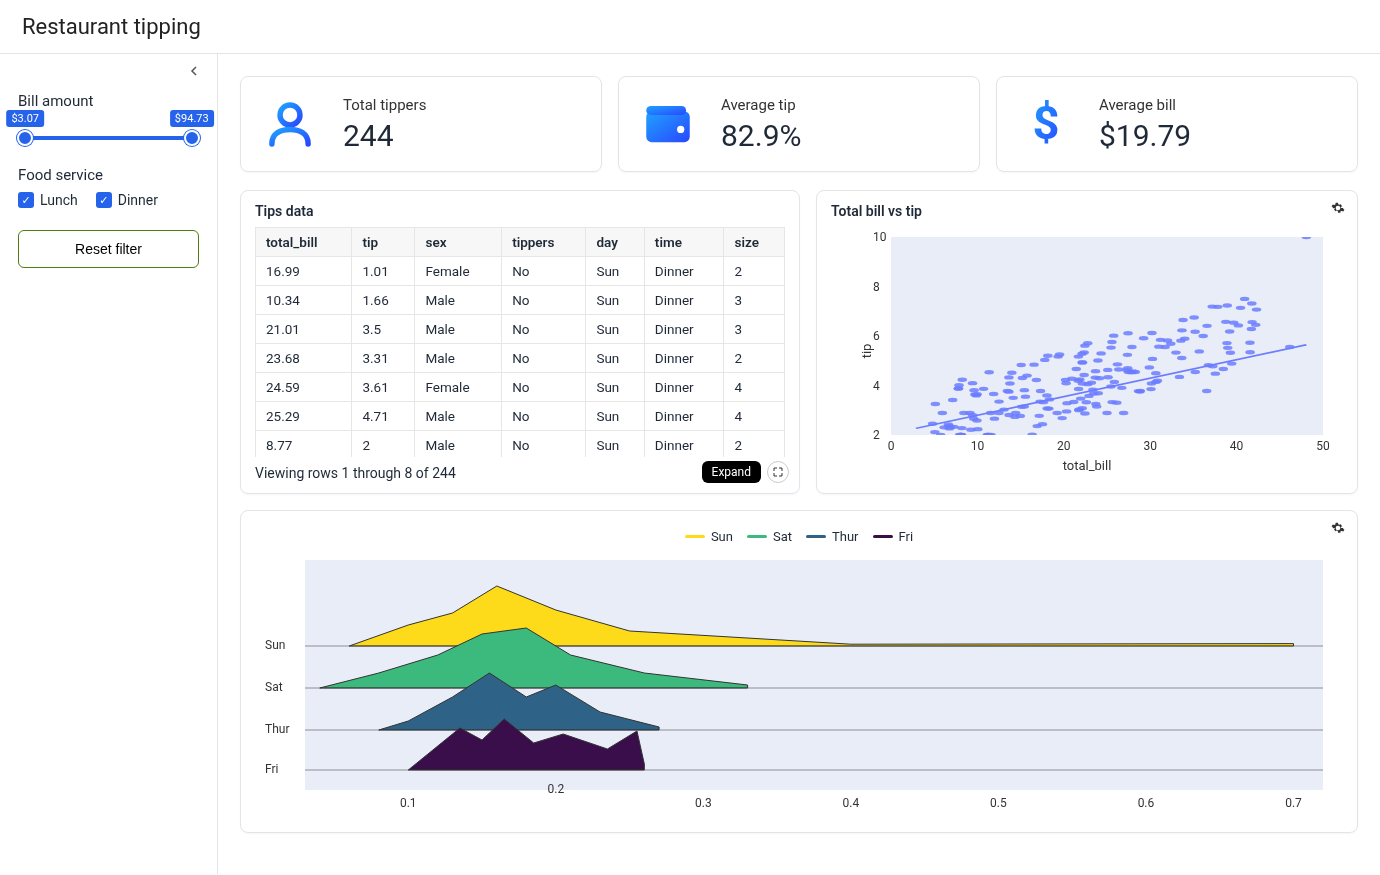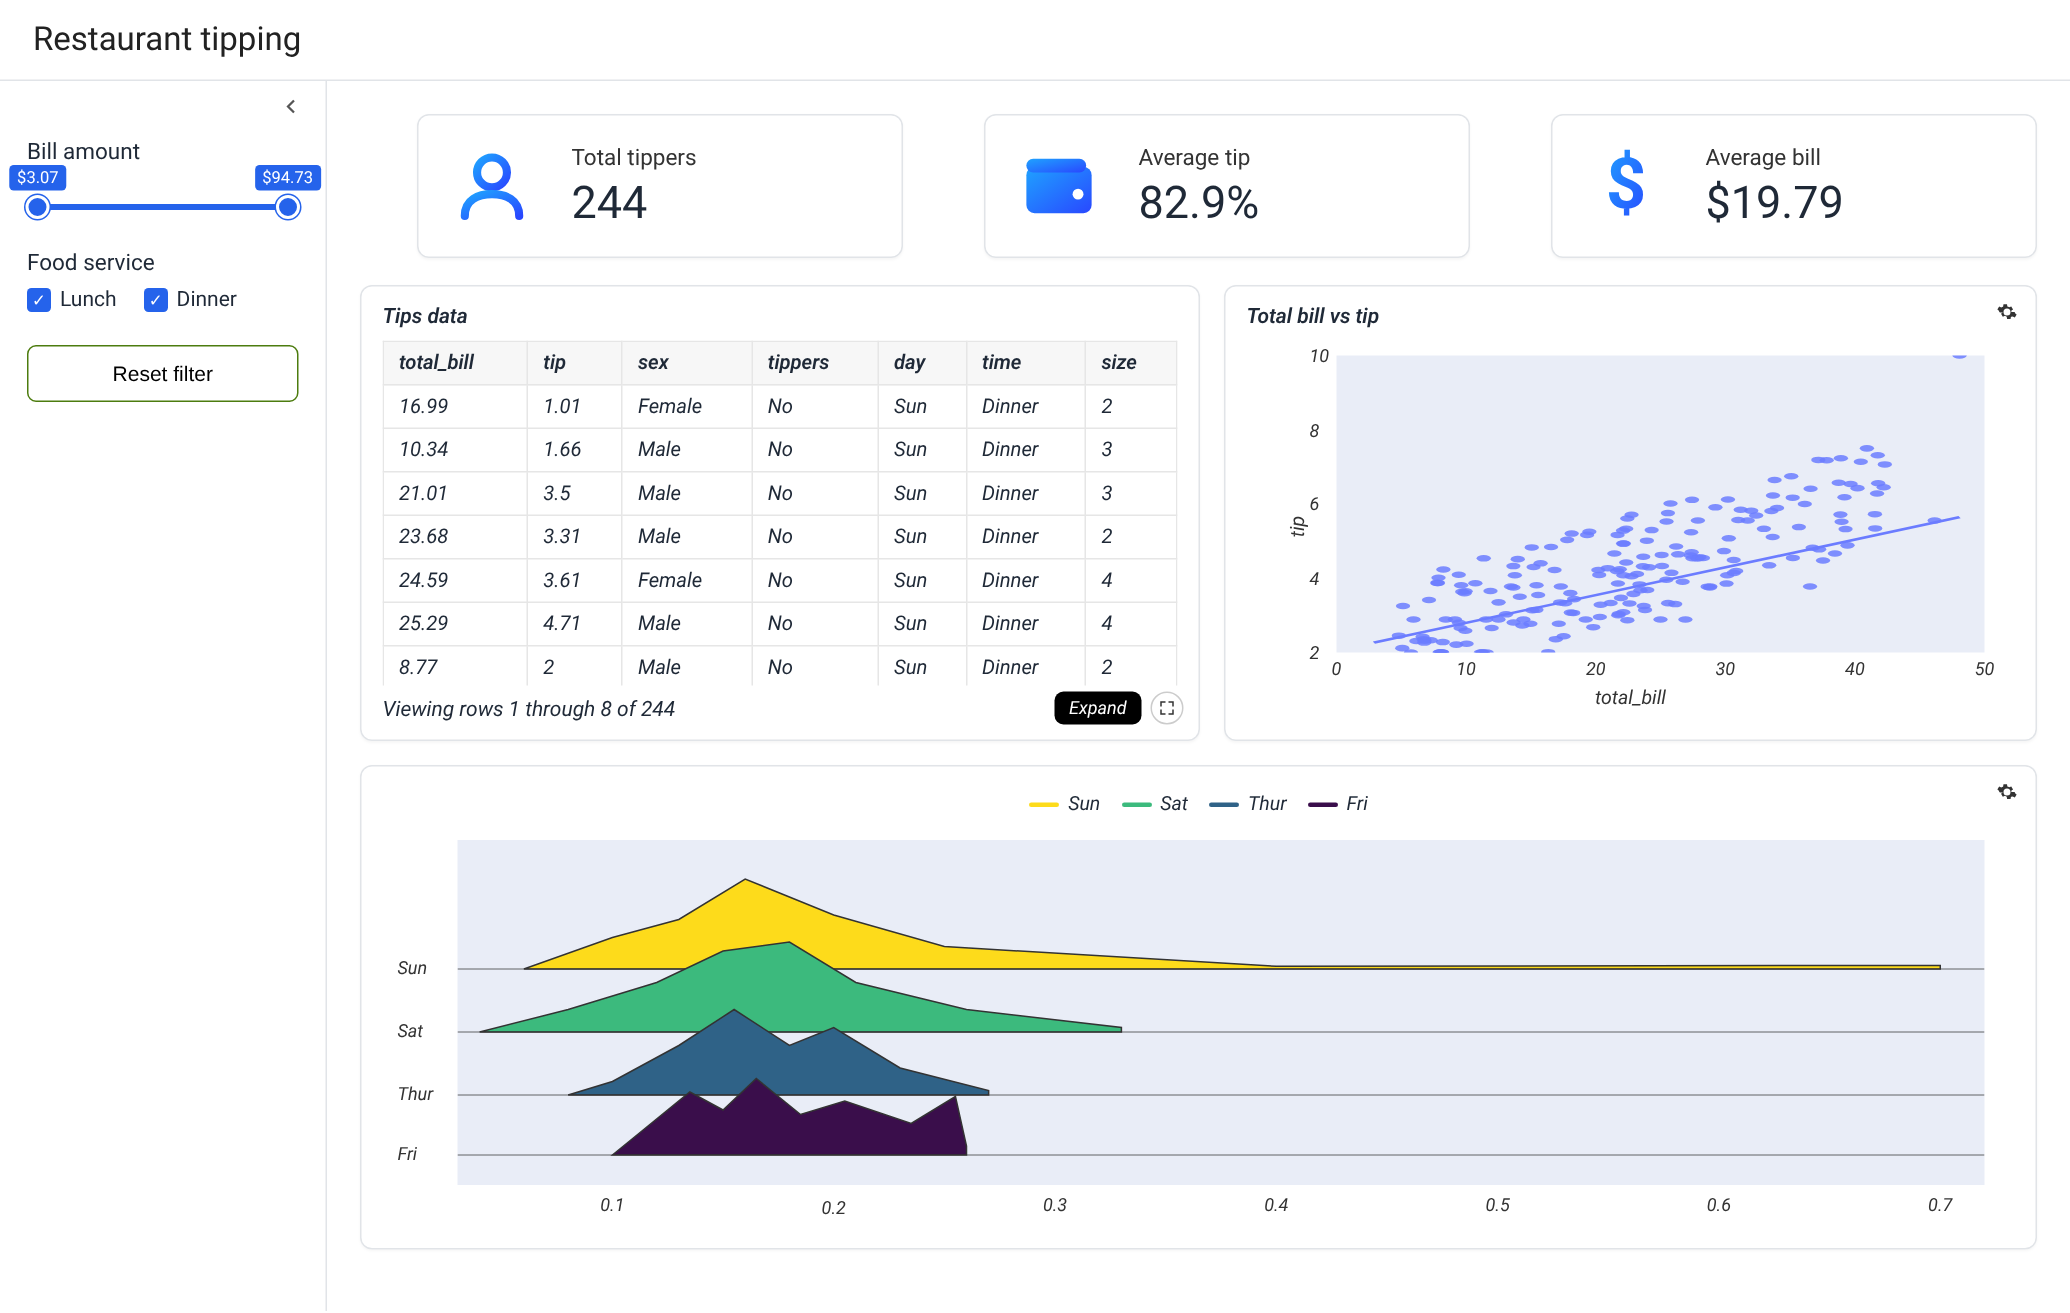--- a/index.html
+++ b/index.html
@@ -110,34 +110,32 @@
   .kpi-row { display:flex; gap:16px; margin-bottom:18px;}
   .kpi {
     flex:1;
     border:1px solid var(--card-border);
     border-radius:8px;
     padding:18px 20px;
     display:flex;
     align-items:center;
     gap:24px;
     box-shadow:0 1px 2px rgba(0,0,0,0.04);
-    margin-left:38px;
   }
   .kpi-icon { width:58px;height:58px;}
   .kpi-text .label { font-size:15px; color:#333; margin-bottom:4px;}
   .kpi-text .value { font-size:30px; font-weight:400;}
 
   .midrow { display:flex; gap:16px; margin-bottom:16px;}
   .card {
     border:1px solid var(--card-border);
     border-radius:8px;
     padding:12px 14px;
     position:relative;
     box-shadow:0 1px 2px rgba(0,0,0,0.04);
-    font-style:italic;
   }
   .card-title { font-weight:600; font-size:14px; margin-bottom:8px;}
   .card-gear { position:absolute; top:10px; right:12px; color:#333; cursor:pointer;}
 
   .table-card { width:560px; overflow:hidden; position:relative;}
   table { width:100%; border-collapse:collapse; font-size:13.5px;}
   th, td { text-align:left; padding:6px 10px; border:1px solid #e6e6e6;}
   th { background:#f7f7f7; font-weight:600;}
   .table-clip { max-height:230px; overflow:hidden;}
   .table-footer { font-size:14px; padding-top:8px;}
@@ -630,21 +628,21 @@
             <line x1="0" x2="1000" y1="210" y2="210" stroke="#333" stroke-width="0.5" vector-effect="non-scaling-stroke"></line>
           </svg>
         <div id="ridge-rowlabels">
             <div class="rowlabel" style="top: 88px;">Sun</div>
             <div class="rowlabel" style="top: 130px;">Sat</div>
             <div class="rowlabel" style="top: 172px;">Thur</div>
             <div class="rowlabel" style="top: 212px;">Fri</div>
           </div>
         <div id="ridge-xticks">
             <div class="tick" style="left: calc(10.1449% + 42.8986px); bottom: 10px; transform: translateX(-50%);">0.1</div>
-            <div class="tick" style="left: calc(24.6377% + 32.7536px); bottom: 8px; transform: translateX(-50%);">0.2</div>
+            <div class="tick" style="left: calc(24.6377% + 32.7536px); bottom: 24px; transform: translateX(-50%);">0.2</div>
             <div class="tick" style="left: calc(39.1304% + 22.6087px); bottom: 10px; transform: translateX(-50%);">0.3</div>
             <div class="tick" style="left: calc(53.6232% + 12.4638px); bottom: 10px; transform: translateX(-50%);">0.4</div>
             <div class="tick" style="left: calc(68.1159% + 2.31884px); bottom: 10px; transform: translateX(-50%);">0.5</div>
             <div class="tick" style="left: calc(82.6087% - 7.82609px); bottom: 10px; transform: translateX(-50%);">0.6</div>
             <div class="tick" style="left: calc(97.1014% - 17.971px); bottom: 10px; transform: translateX(-50%);">0.7</div>
           </div>
       </div>
     </div>
 
   </div>

